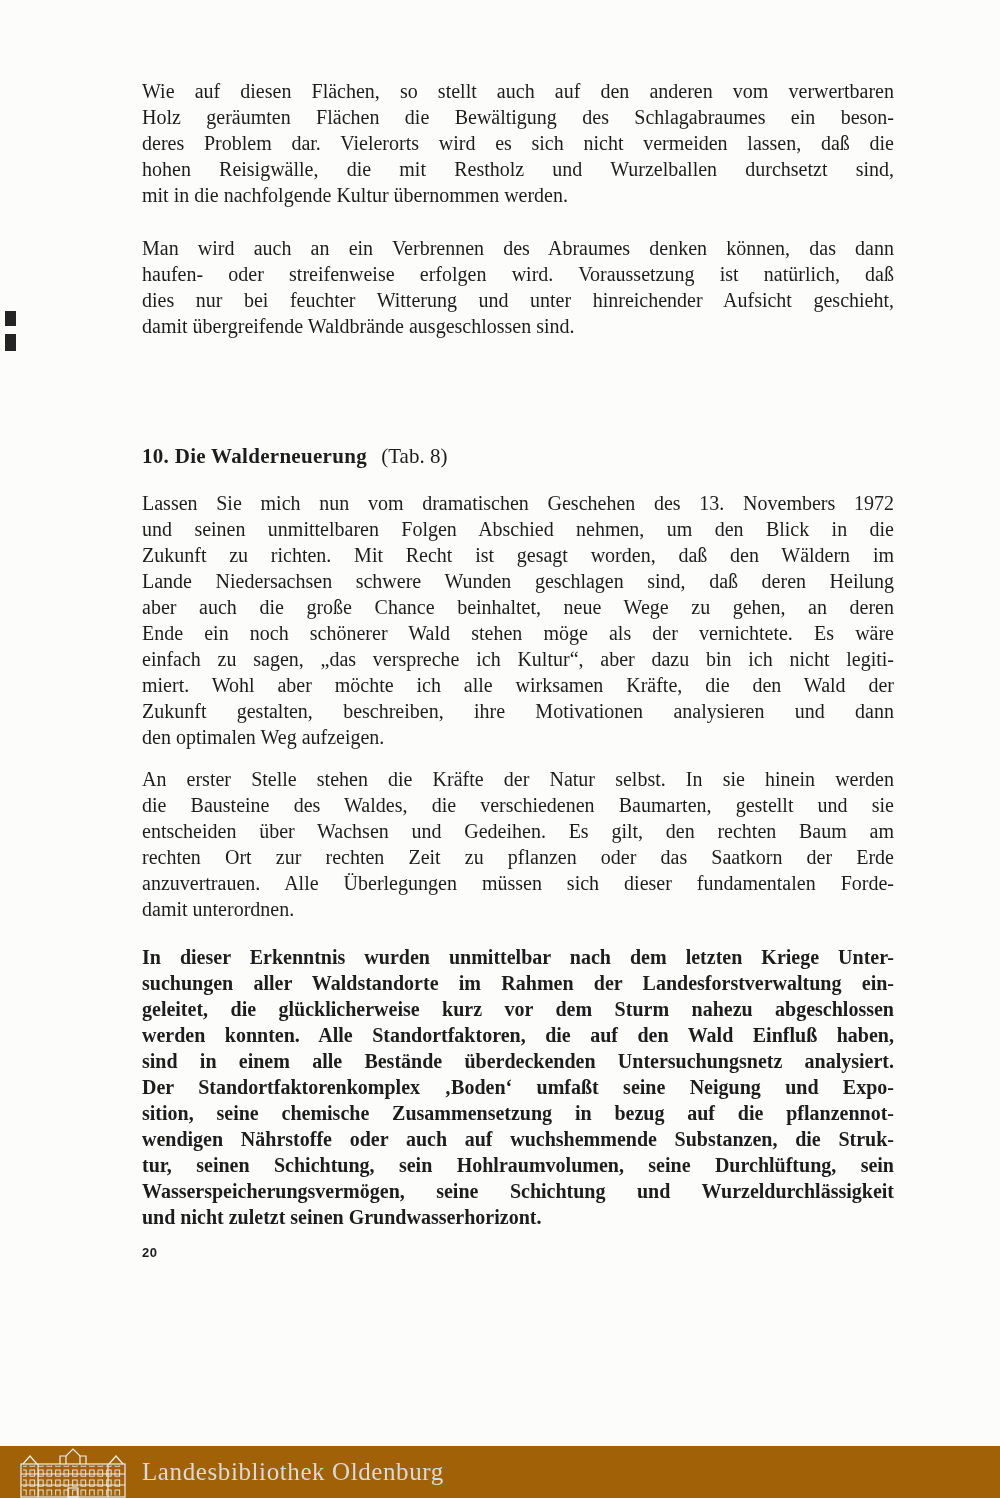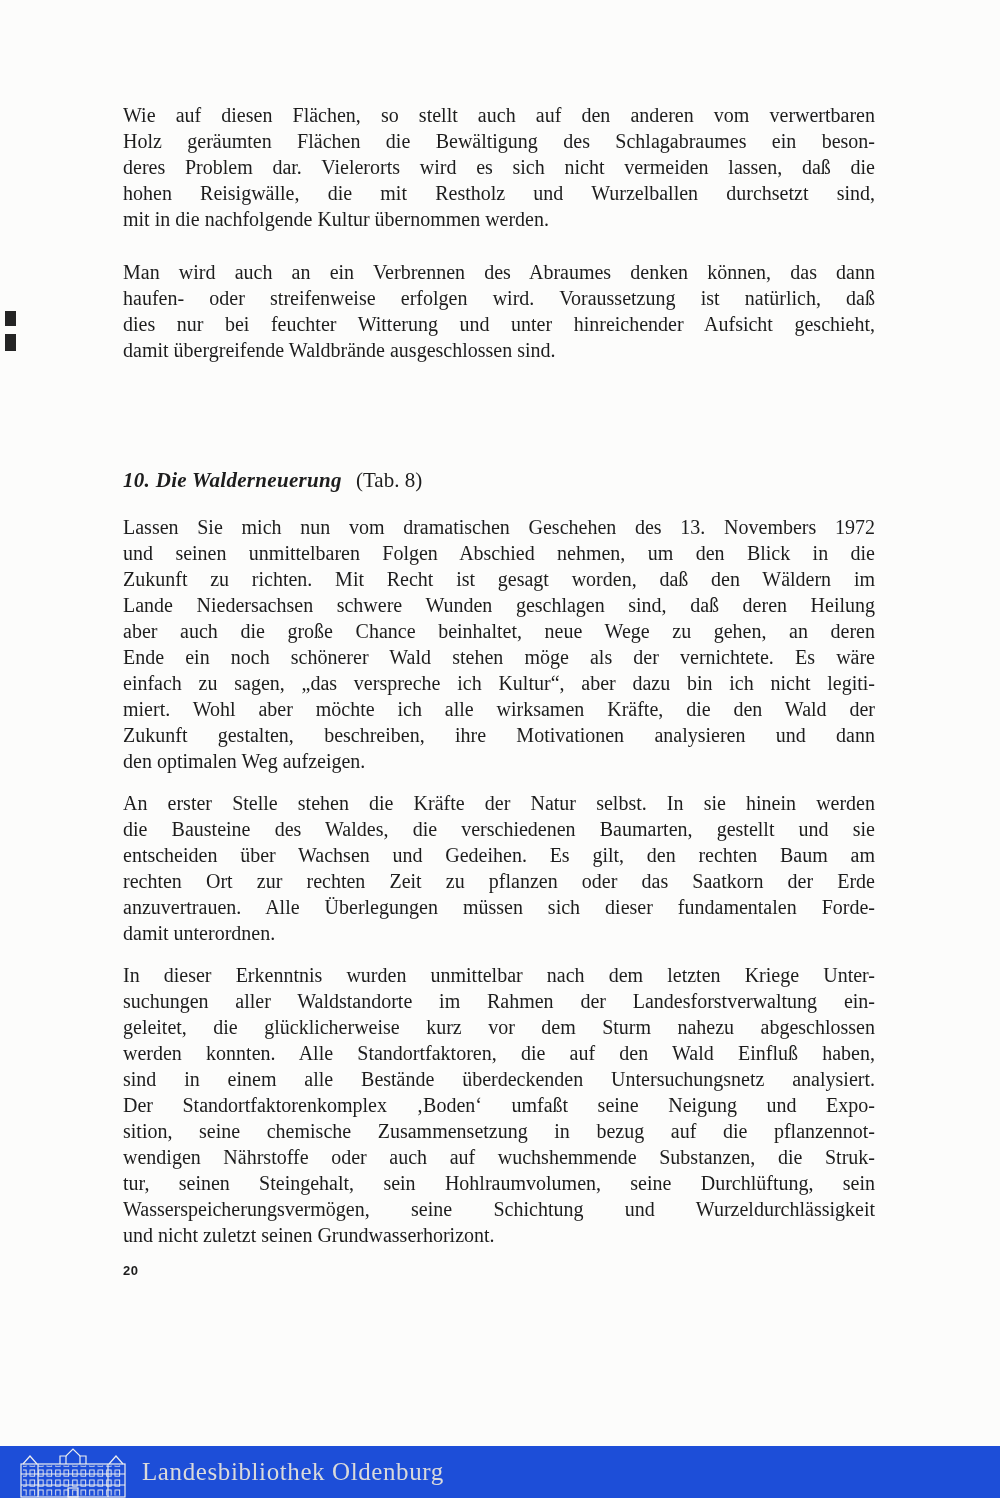--- a/index.html
+++ b/index.html
@@ -16,40 +16,40 @@
 
   
   .scan-mark {
     position: absolute; left: 5px; width: 11px; background: #242424;
   }
   .mark1 { top: 311px; height: 15px; }
   .mark2 { top: 334px; height: 17px; }
 
   .text-column {
     position: absolute;
-    left: 123px; top: 0;
+    left: 142px; top: 0;
     width: 752px;
-    padding-top: 102px;
+    padding-top: 78px;
     font-size: 20px;
     line-height: 26px;
   }
   .para .line {
     text-align: justify;
     text-align-last: justify;
     white-space: nowrap;
   }
   .para .line.last { text-align-last: left; }
 
   .para.p2 { margin-top: 27px; }
   .heading  { margin-top: 103px; font-size: 21px; line-height: 28px; font-weight: normal; }
-  .heading .h-bold { font-weight: bold; letter-spacing: 0.3px; font-style: italic; }
+  .heading .h-bold { font-weight: bold; letter-spacing: 0.3px; }
   .heading .h-normal { margin-left: 9px; }
   .para.p3 { margin-top: 20px; }
   .para.p4 { margin-top: 16px; }
-  .para.p5 { margin-top: 16px; }
+  .para.p5 { margin-top: 22px; font-weight: bold; }
 
   .page-number {
     margin-top: 10px;
     font-family: "Liberation Sans", "DejaVu Sans", sans-serif;
     font-weight: 600;
     font-size: 13px;
     letter-spacing: 0.5px;
   }
 
   .footer-bar {
@@ -128,30 +128,30 @@
 
     <div class="para p5">
         <div class="line">In dieser Erkenntnis wurden unmittelbar nach dem letzten Kriege Unter-</div>
         <div class="line">suchungen aller Waldstandorte im Rahmen der Landesforstverwaltung ein-</div>
         <div class="line">geleitet, die glücklicherweise kurz vor dem Sturm nahezu abgeschlossen</div>
         <div class="line">werden konnten. Alle Standortfaktoren, die auf den Wald Einfluß haben,</div>
         <div class="line">sind in einem alle Bestände überdeckenden Untersuchungsnetz analysiert.</div>
         <div class="line">Der Standortfaktorenkomplex ‚Boden‘ umfaßt seine Neigung und Expo-</div>
         <div class="line">sition, seine chemische Zusammensetzung in bezug auf die pflanzennot-</div>
         <div class="line">wendigen Nährstoffe oder auch auf wuchshemmende Substanzen, die Struk-</div>
-        <div class="line">tur, seinen Steingehalt, sein Hohlraumvolumen, seine Durchlüftung, sein</div>
+        <div class="line">tur, seinen Schichtung, sein Hohlraumvolumen, seine Durchlüftung, sein</div>
         <div class="line">Wasserspeicherungsvermögen, seine Schichtung und Wurzeldurchlässigkeit</div>
         <div class="line last">und nicht zuletzt seinen Grundwasserhorizont.</div>
       </div>
 
     <div class="page-number">20</div>
 
   </main>
 
-  <footer class="footer-bar" style="background: #1d4ed8;">
+  <footer class="footer-bar" style="background: #a16207;">
     <span class="logo">
       <svg width="106" height="50" viewBox="0 0 106 50" aria-hidden="true">
         <defs>
           <pattern id="win" width="8.5" height="10" patternUnits="userSpaceOnUse">
             <rect x="1.6" y="2" width="4.6" height="6.2" fill="none" stroke="var(--logo-stroke)" stroke-width="0.9"></rect>
           </pattern>
         </defs>
         <g fill="none" stroke="var(--logo-stroke)" stroke-width="1.2">
           <rect x="1" y="16" width="104" height="33"></rect>
           <polyline points="40,16 40,8 46,8 53,1 60,8 66,8 66,16"></polyline>

